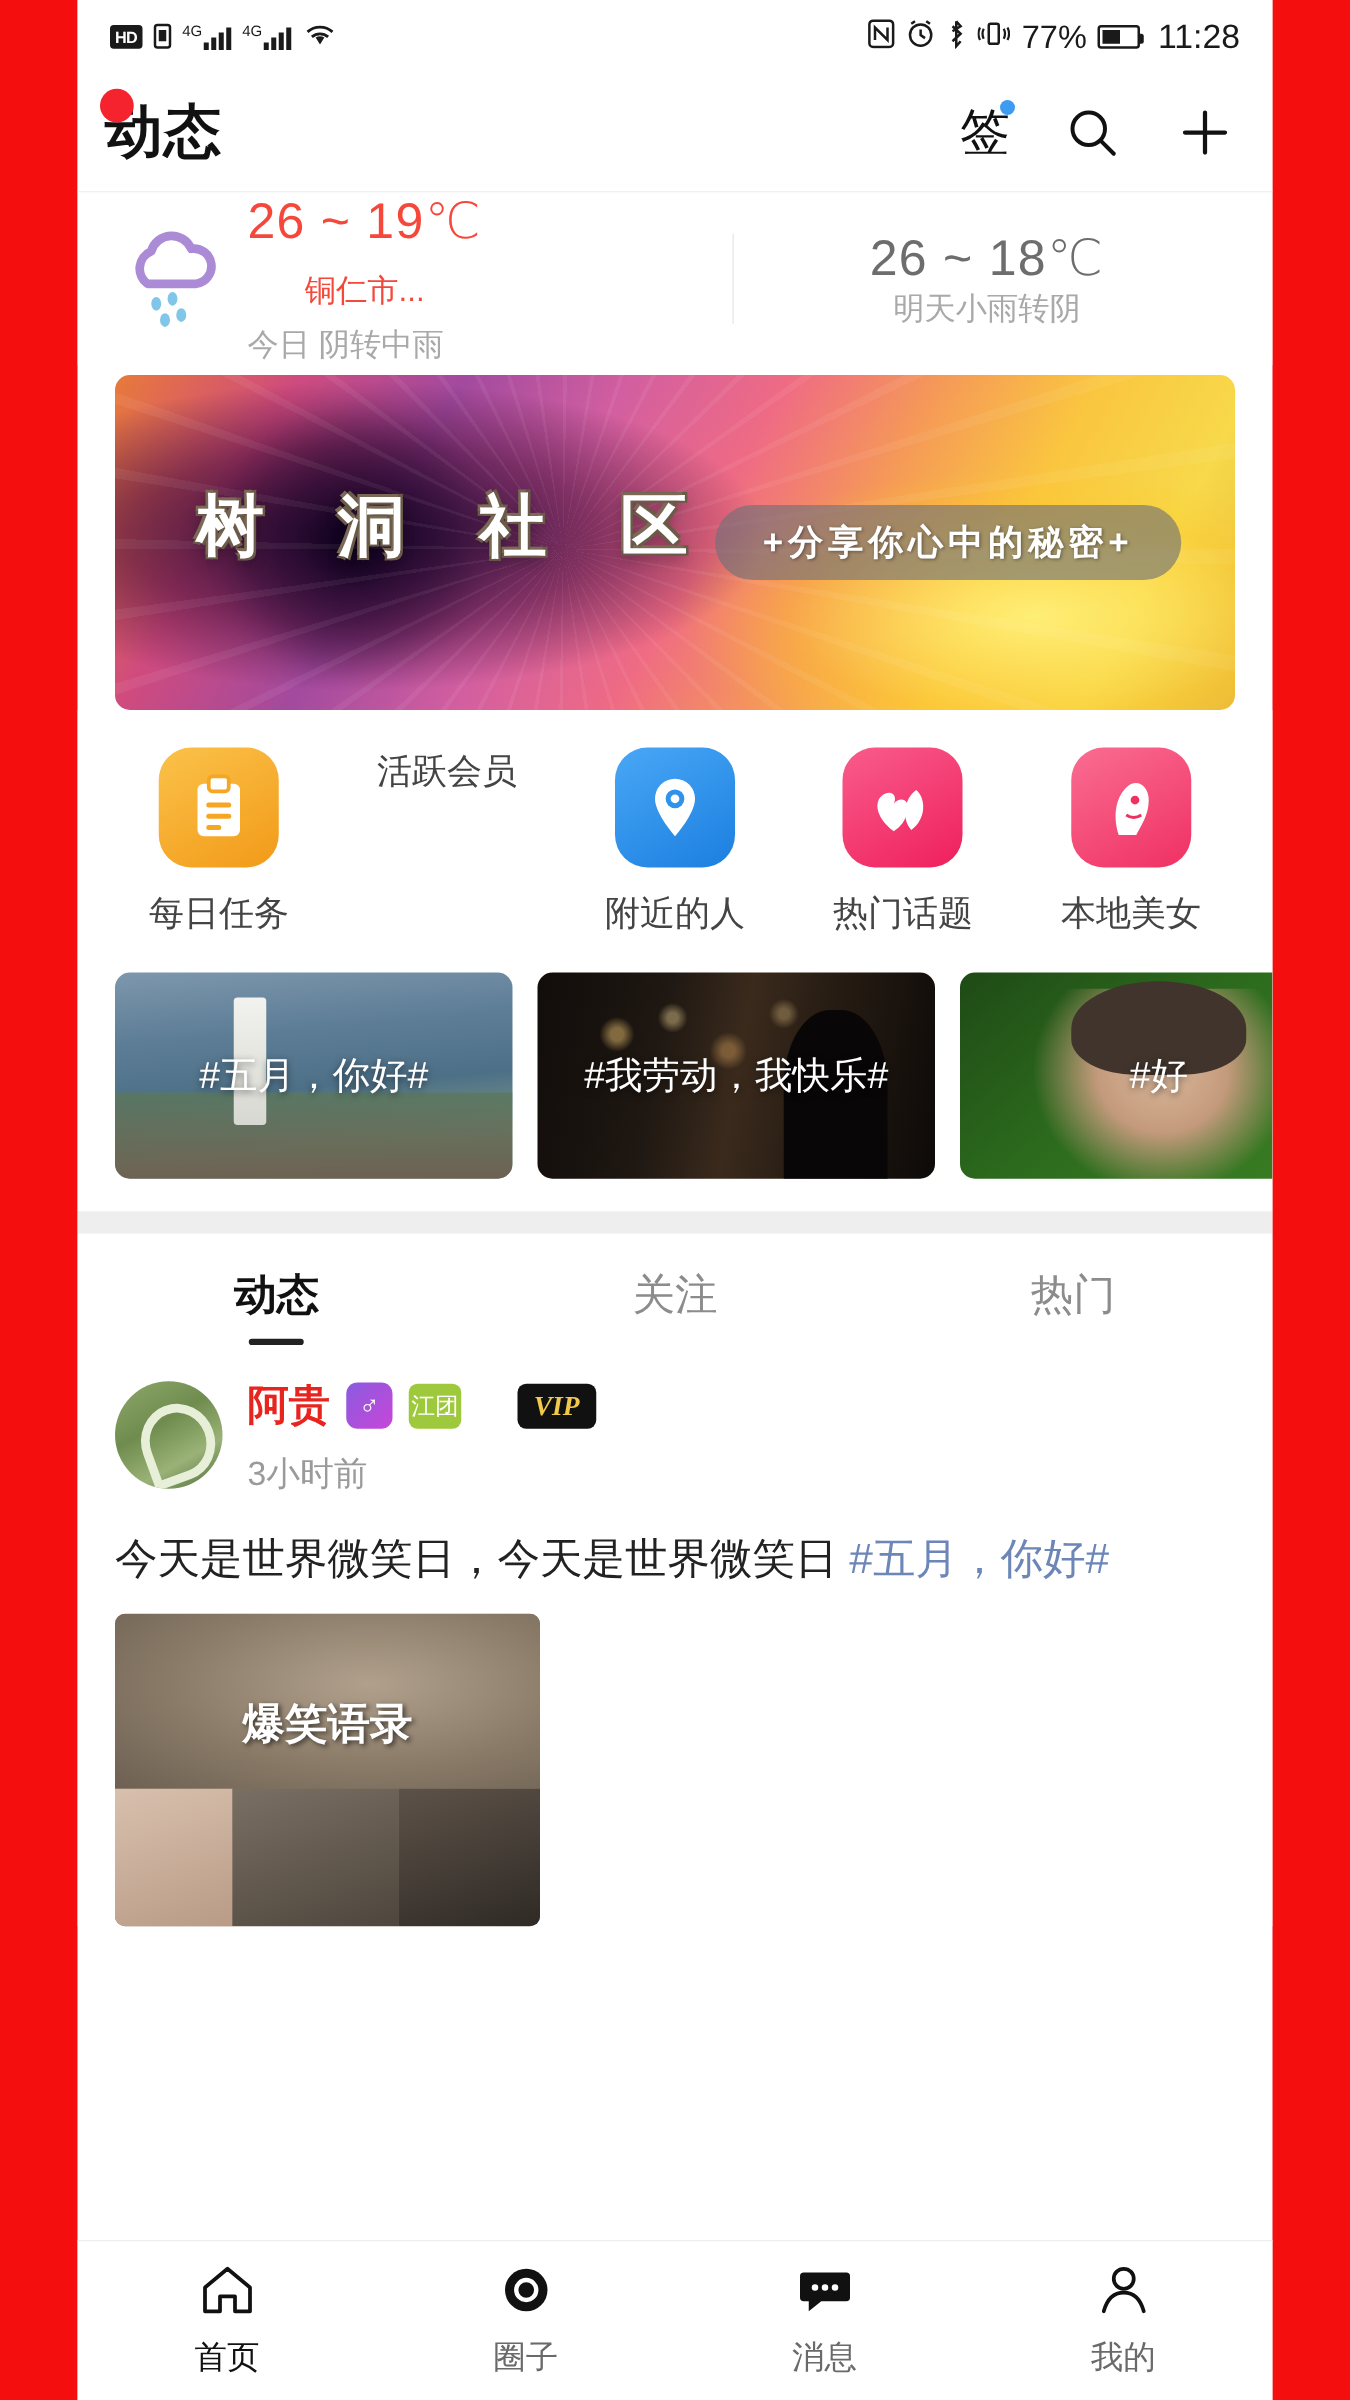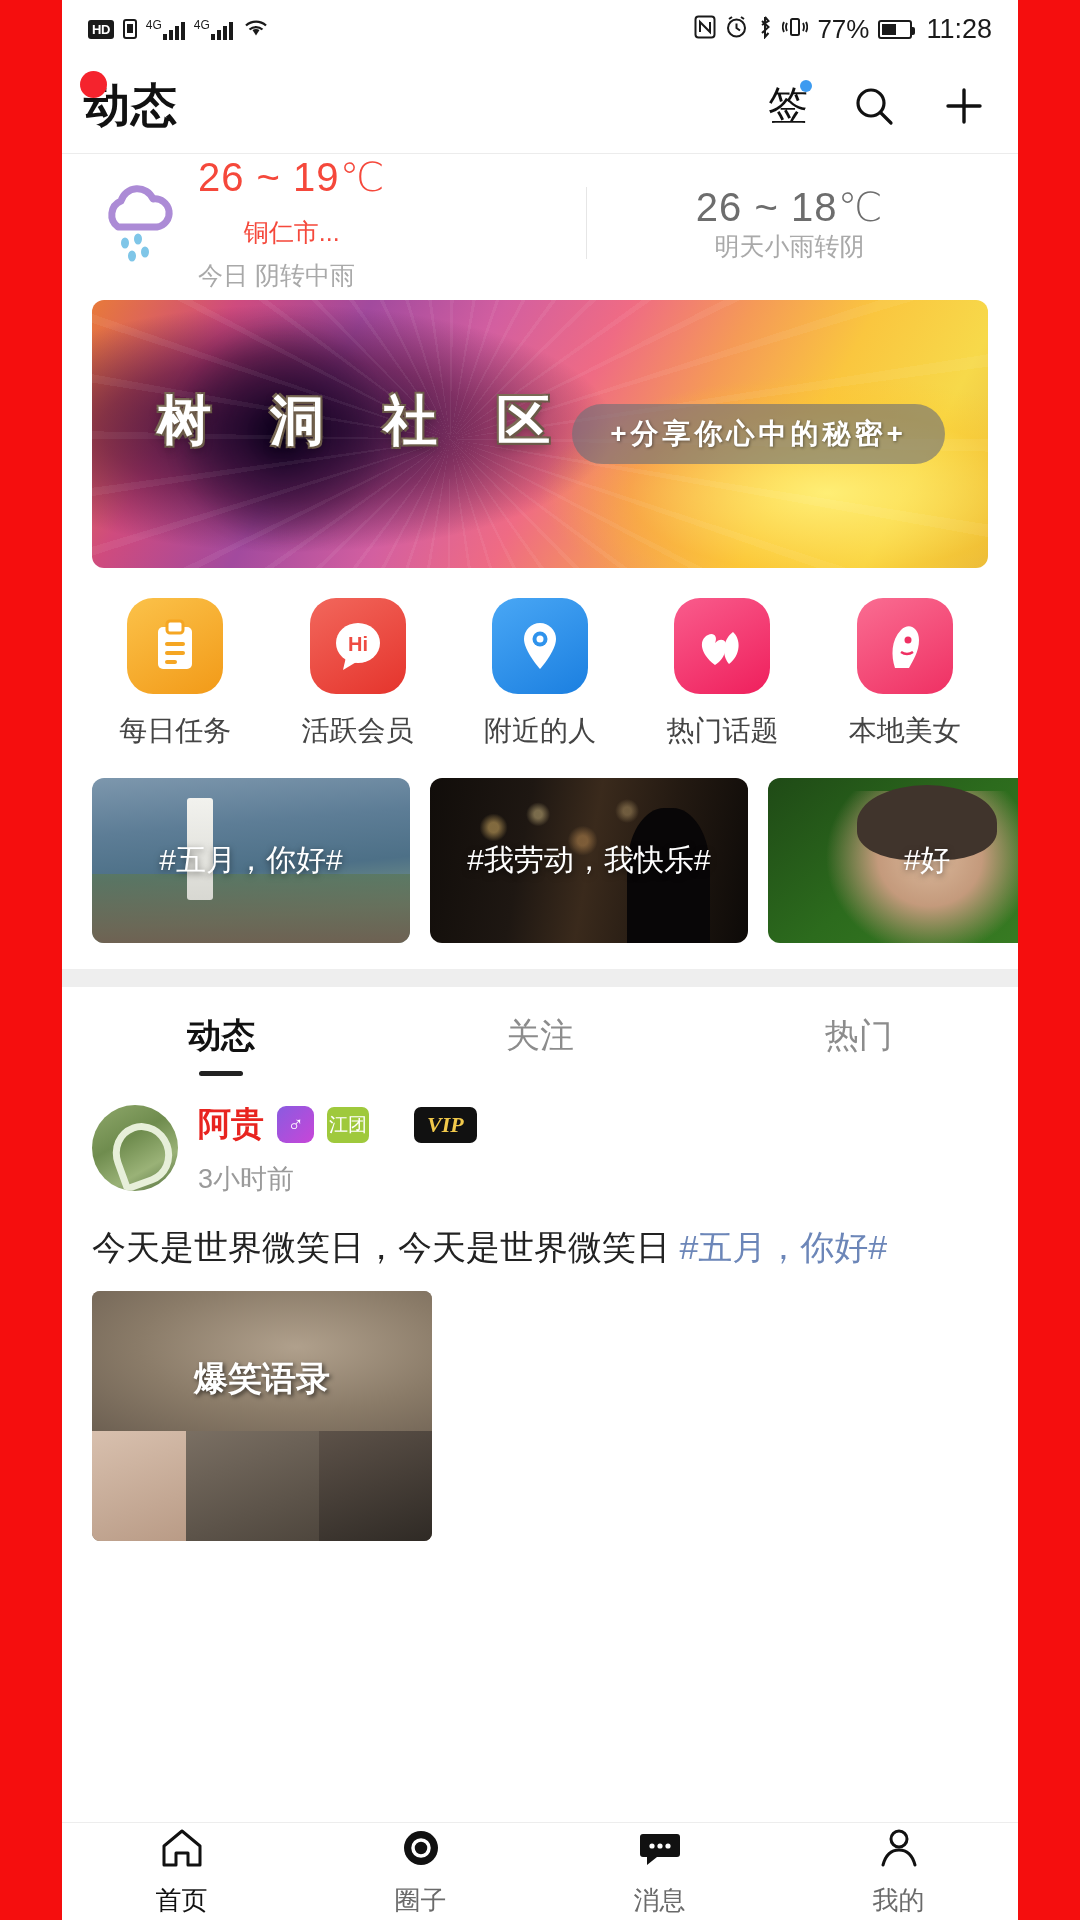--- a/index.html
+++ b/index.html
@@ -198,21 +198,21 @@
     color:#fff; font-size:34px; font-weight:bold; z-index:4;
     text-shadow:2px 2px 4px rgba(0,0,0,0.6); }
   .p-media-bot { position:absolute; left:0; right:0; bottom:0; height:44%;
     display:flex; }
   .pm-a{flex:1;background:linear-gradient(160deg,#d8c0ae,#b99b86);}
   .pm-b{flex:1.4;background:linear-gradient(160deg,#7a6f63,#4e463d);}
   .pm-c{flex:1.2;background:linear-gradient(160deg,#5d5249,#2f2a25);}
 
   
   .bottomnav {
-    position:absolute; left:0; right:0; bottom:0; height:98px;
+    position:absolute; left:0; right:0; bottom:0; height:128px;
     background:#fff; border-top:1px solid #ededed;
     display:flex; align-items:center;
   }
   .nav-item { flex:1; display:flex; flex-direction:column; align-items:center; gap:9px; }
   .nav-lbl { font-size:26px; color:#6a6a6a; }
   .nav-item.active .nav-lbl { color:#111; }
 </style>
 </head>
 <body>
 
@@ -347,27 +347,20 @@
           <rect x="18" y="3" width="16" height="12" rx="3" fill="#fff" stroke="#F5A623" stroke-width="3"></rect>
           <rect x="16" y="24" width="20" height="4" rx="2" fill="#F5A623"></rect>
           <rect x="16" y="33" width="20" height="4" rx="2" fill="#F5A623"></rect>
           <rect x="16" y="42" width="12" height="4" rx="2" fill="#F5A623"></rect>
         </svg>
       </span>
       <span class="q-label">每日任务</span>
     </div>
 
     <div class="q-item">
-      <span class="q-ico" style="background:linear-gradient(150deg,#F2675C,#E5342C);">
-        <svg width="60" height="58" viewBox="0 0 60 58">
-          <ellipse cx="30" cy="26" rx="22" ry="20" fill="#fff"></ellipse>
-          <path d="M18 40 L15 53 L30 44 Z" fill="#fff"></path>
-          <text x="30" y="34" font-size="20" font-weight="bold" fill="#EE4B42" text-anchor="middle" font-family="Liberation Sans, sans-serif">Hi</text>
-        </svg>
-      </span>
       <span class="q-label">活跃会员</span>
     </div>
 
     <div class="q-item">
       <span class="q-ico" style="background:linear-gradient(150deg,#49A7F5,#1B7FE0);">
         <svg width="52" height="58" viewBox="0 0 52 58">
           <path d="M26 6 a16 16 0 0 1 16 16 c0 12 -16 30 -16 30 S10 34 10 22 A16 16 0 0 1 26 6 Z" fill="#fff"></path>
           <circle cx="26" cy="22" r="7.5" fill="#2F93EC"></circle>
           <circle cx="26" cy="22" r="3.5" fill="#fff"></circle>
         </svg>

